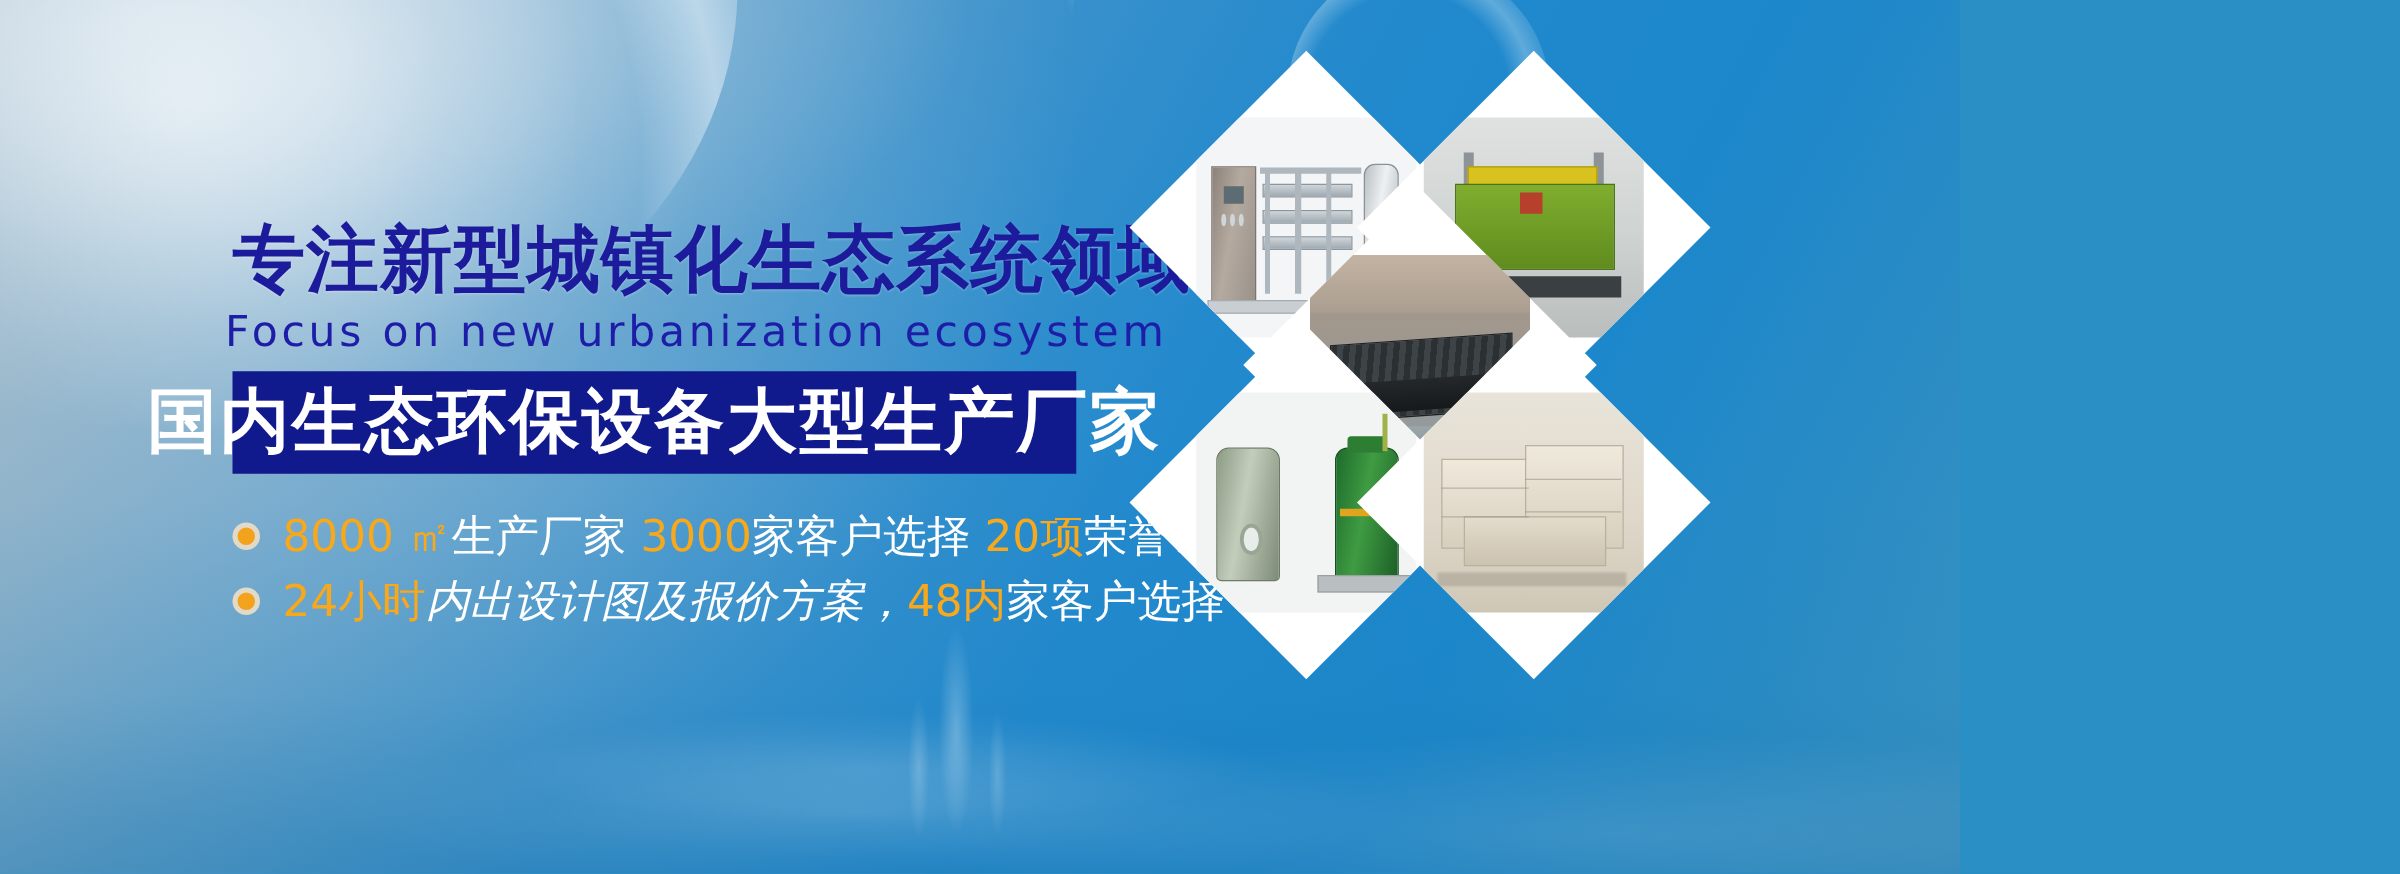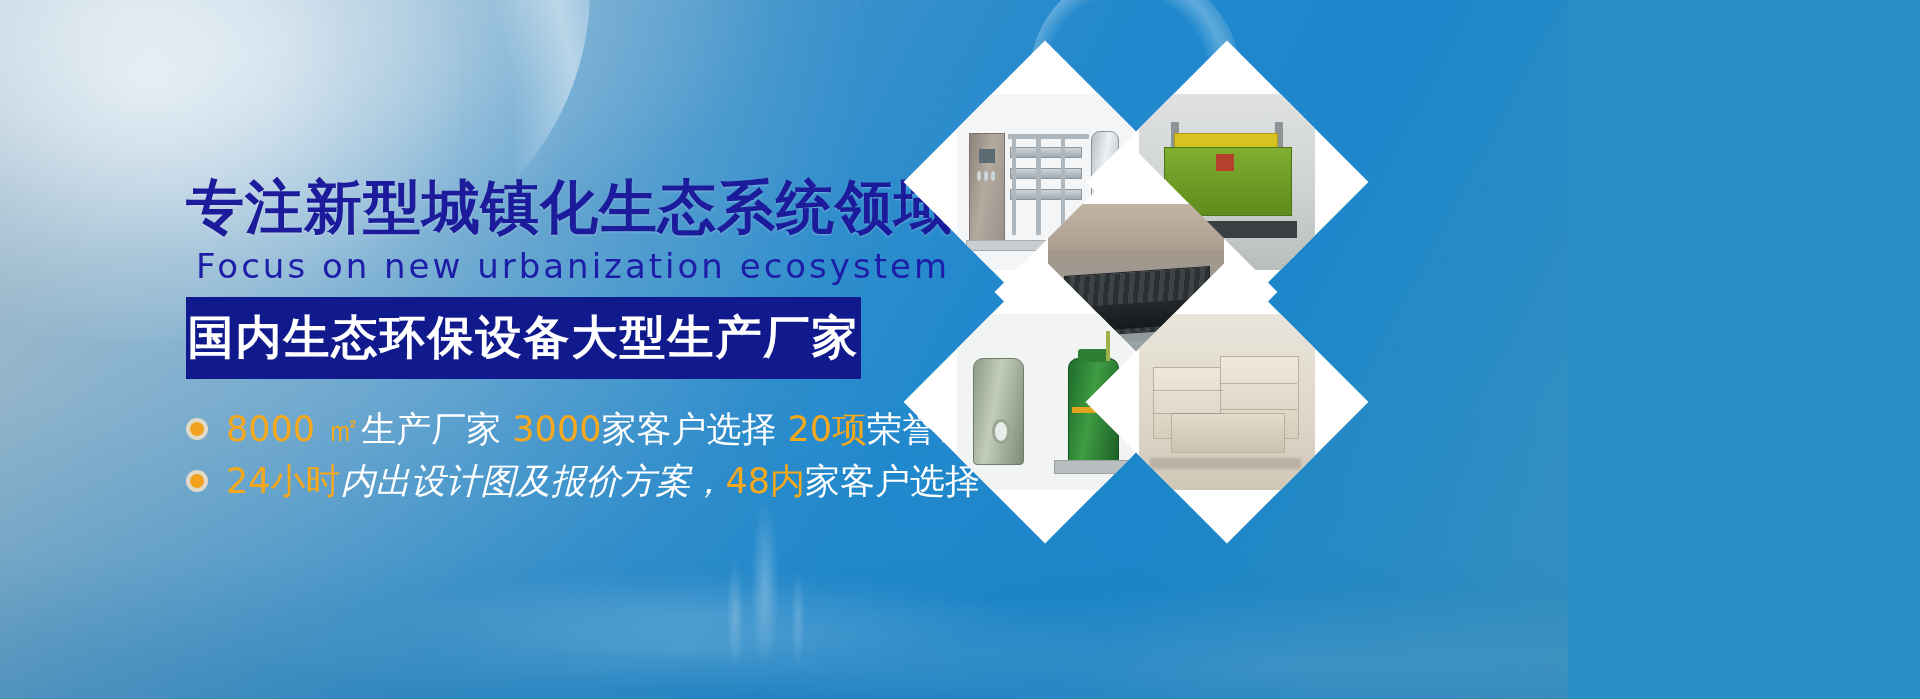--- a/index.html
+++ b/index.html
@@ -56,30 +56,30 @@
   
   .copy{position:absolute;left:0;top:0;width:920px;height:699px;}
   .headline{
     position:absolute;left:186px;top:178px;
     font-size:58px;line-height:1;font-weight:bold;color:#1b1b9c;
     letter-spacing:1px;white-space:nowrap;
     font-family:"DejaVu Sans","Liberation Sans",sans-serif;
     text-shadow:0 1px 2px rgba(255,255,255,0.30);
   }
   .subline{
-    position:absolute;left:196px;top:249px;
+    position:absolute;left:180px;top:249px;
     font-size:34px;line-height:1;color:#1d1da8;letter-spacing:3.0px;
     white-space:nowrap;font-family:"DejaVu Sans","Liberation Sans",sans-serif;
   }
   .badge{
     position:absolute;left:186px;top:297px;width:675px;height:82px;
     background:#111a8c;display:flex;align-items:center;justify-content:center;
   }
   .badge-text{
-    font-size:46px;font-weight:bold;color:#ffffff;letter-spacing:2px;white-space:nowrap;
+    font-size:56px;font-weight:bold;color:#ffffff;letter-spacing:2px;white-space:nowrap;
     font-family:Liberation Mono, monospace;
   }
   .bullets{position:absolute;left:186px;top:403px;}
   .bullet-row{
     display:flex;align-items:center;height:52px;white-space:nowrap;
     font-size:35px;font-family:"DejaVu Sans","Liberation Sans",sans-serif;
   }
   .dot{
     width:22px;height:22px;border-radius:50%;
     background:#f2a21c;border:4px solid rgba(222,228,232,0.85);

